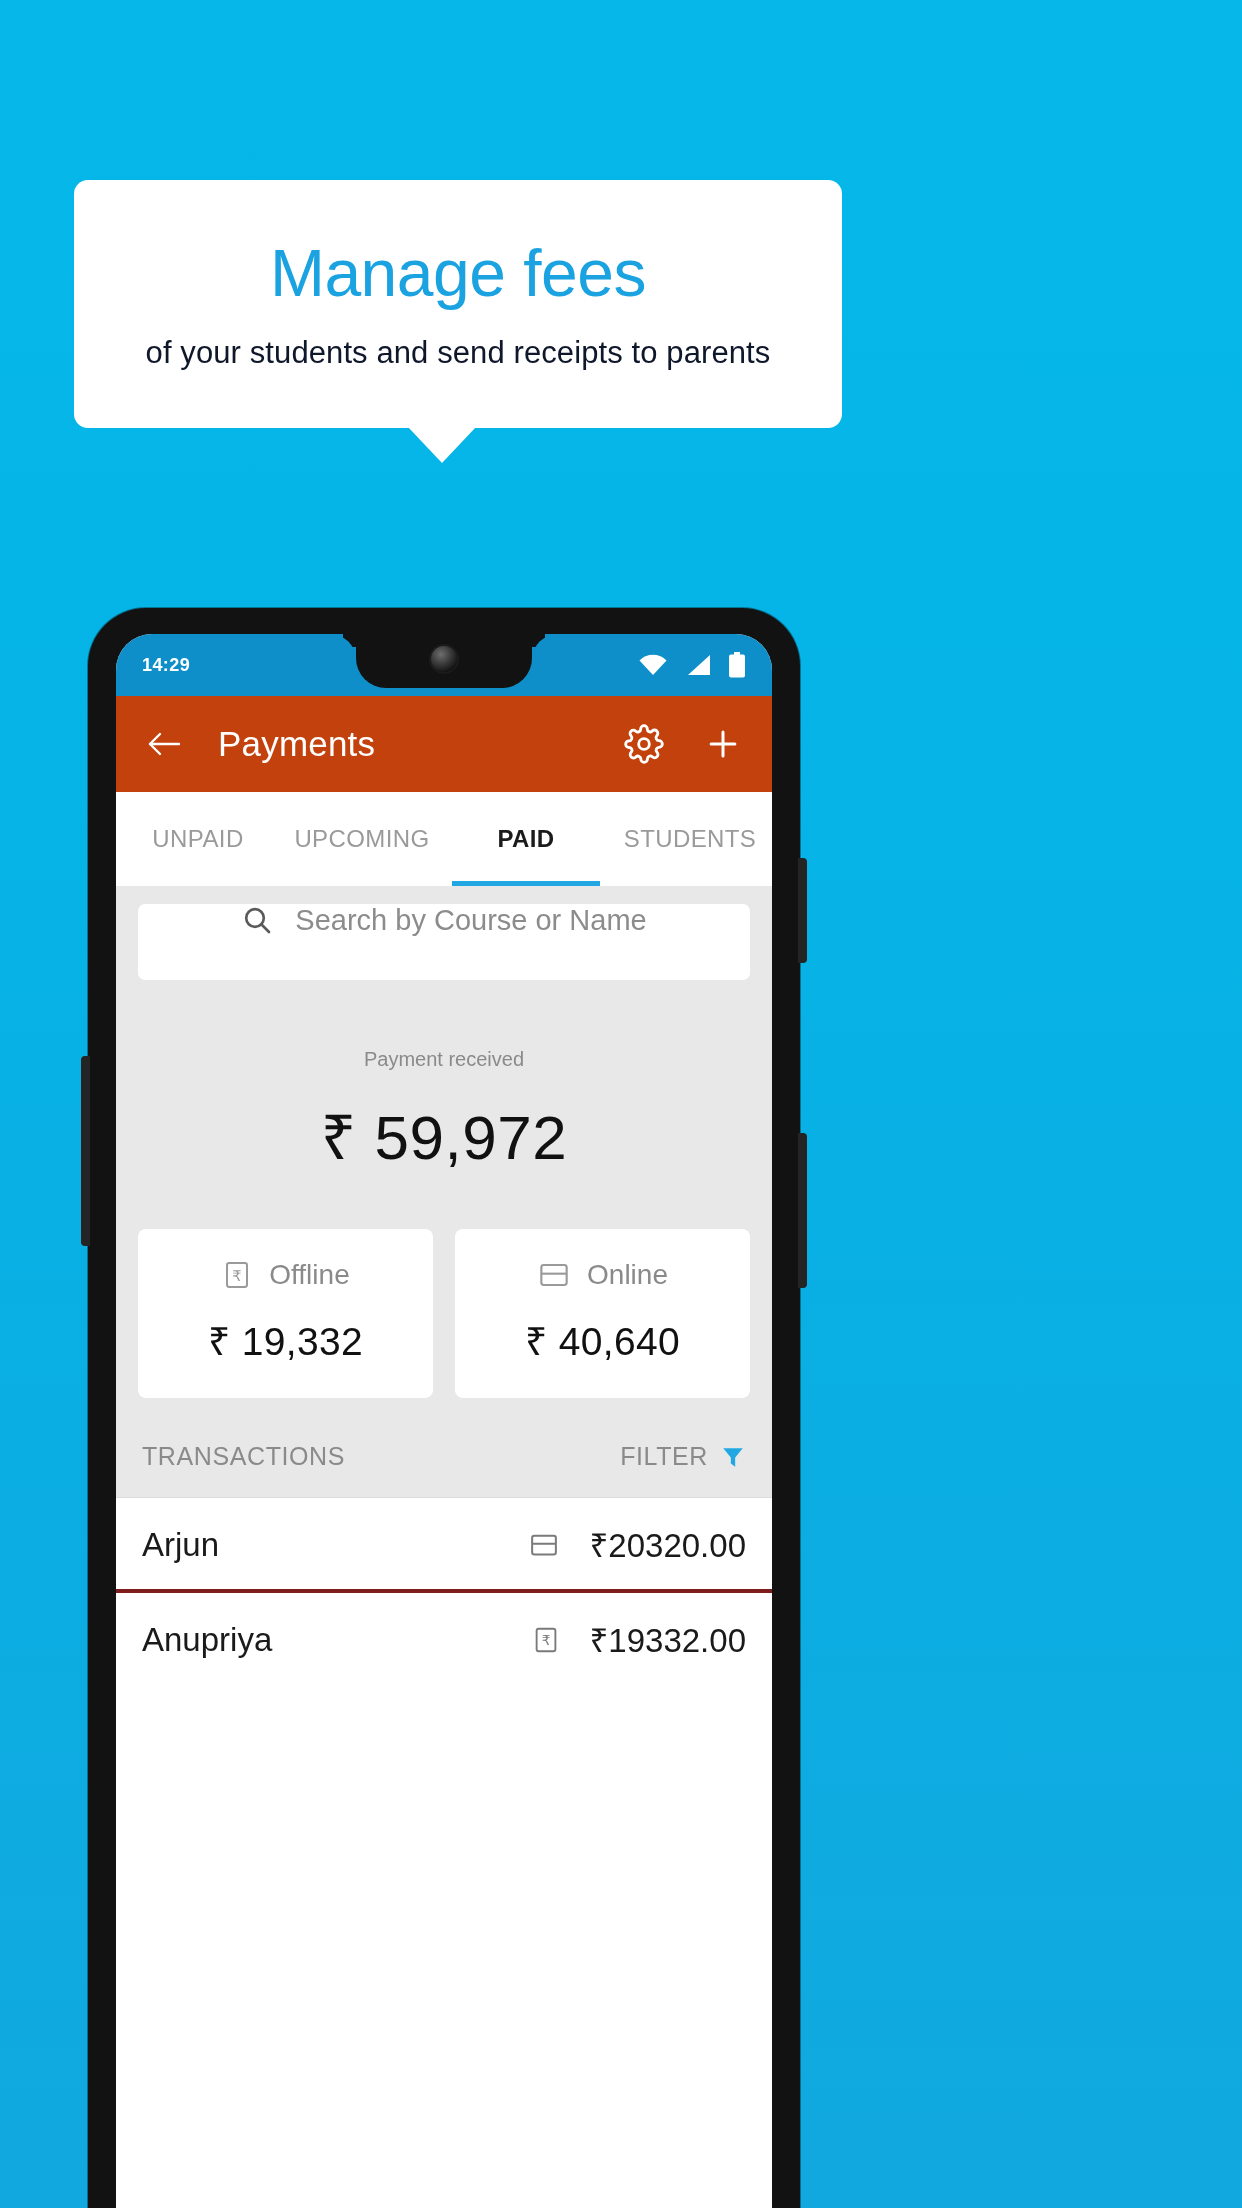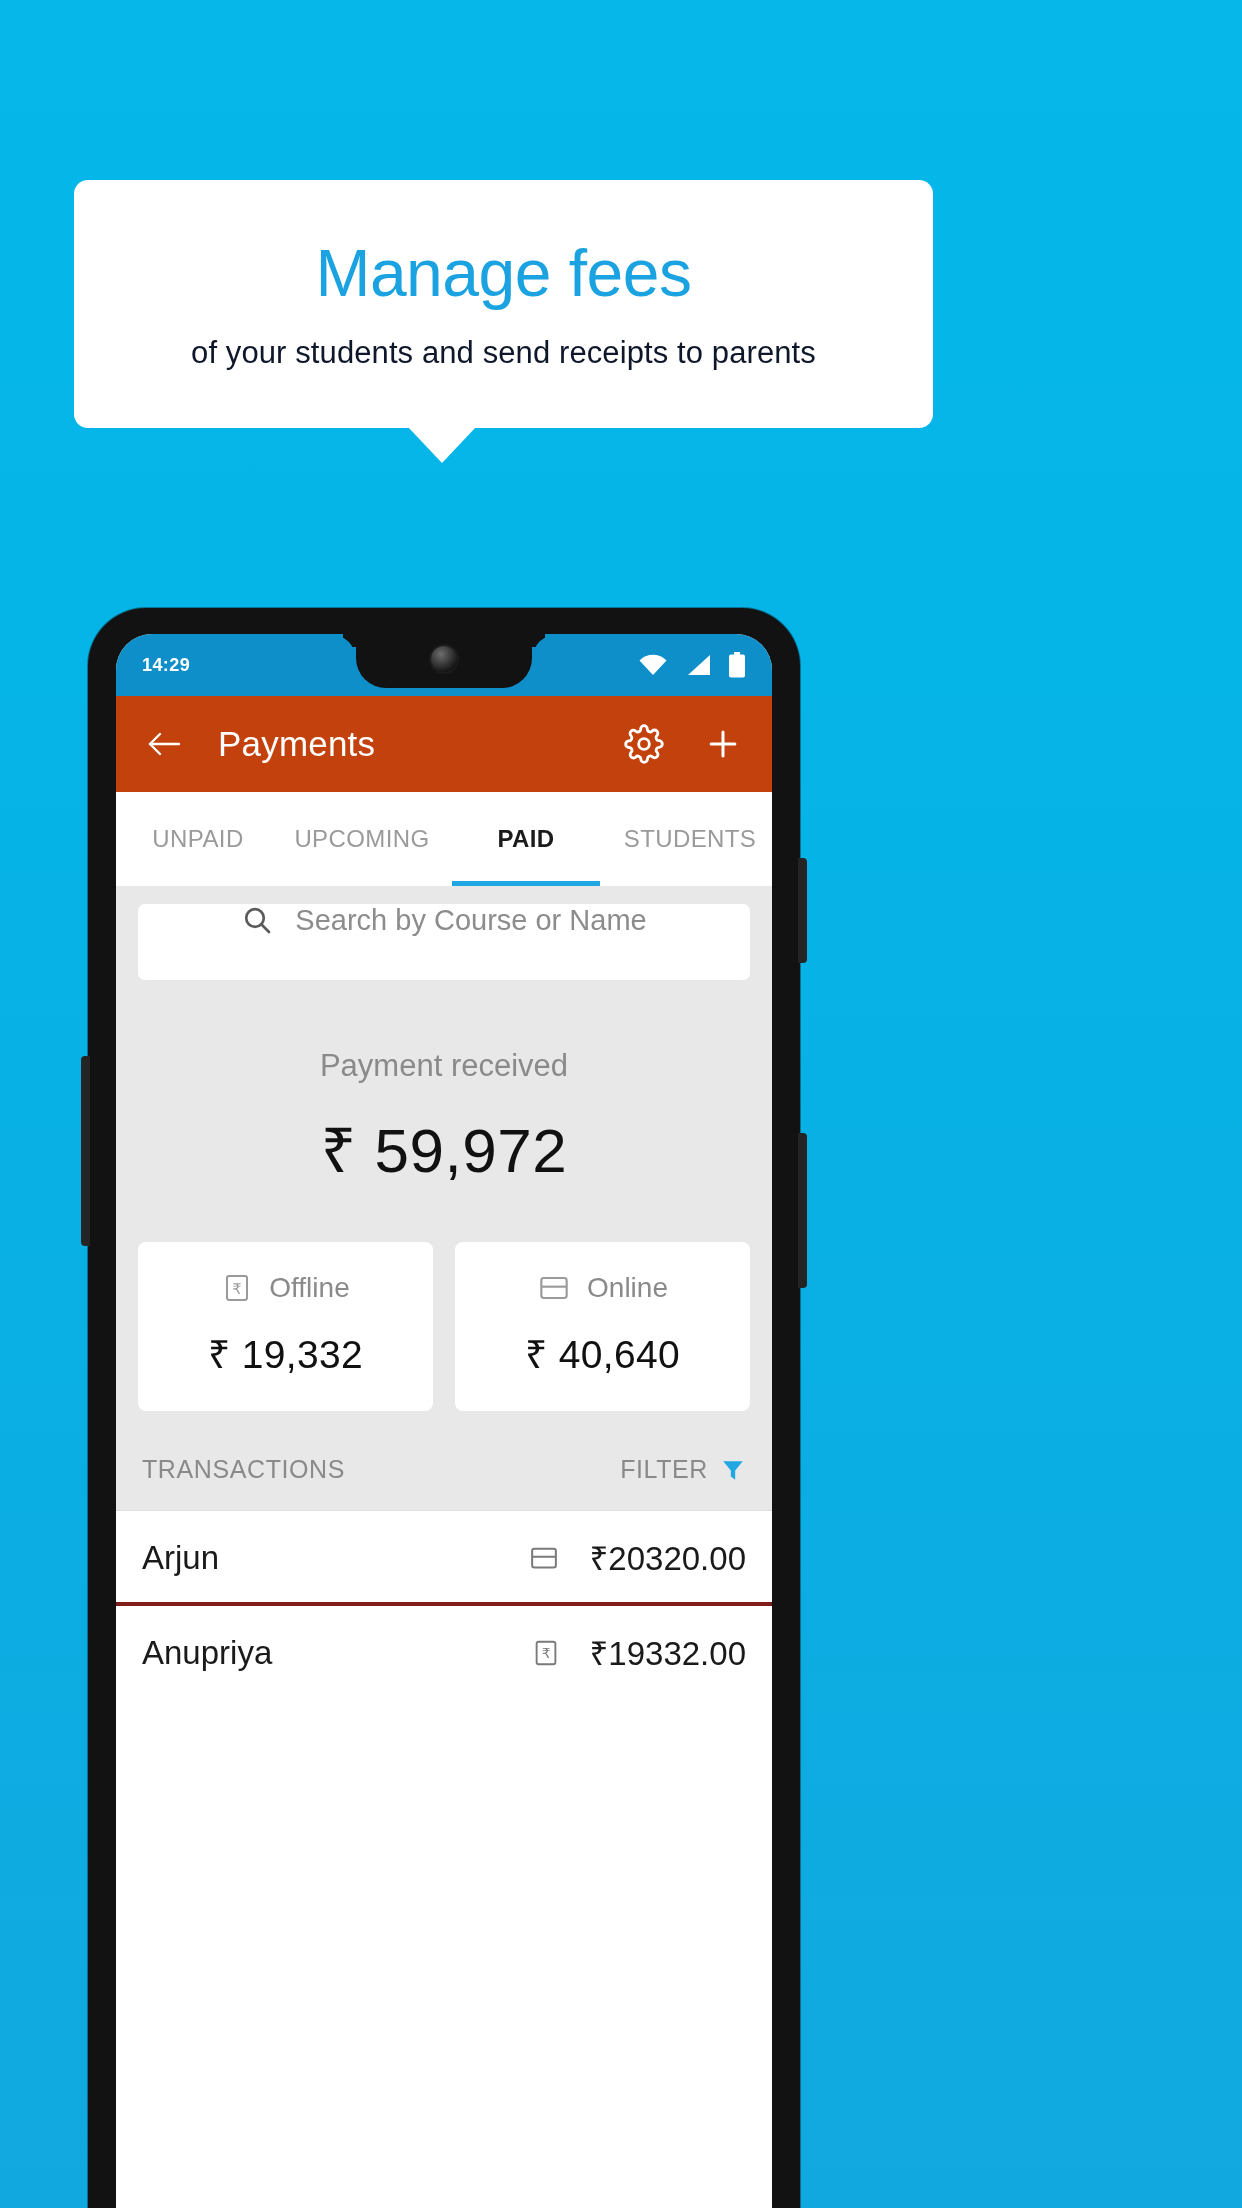--- a/index.html
+++ b/index.html
@@ -15,21 +15,21 @@
   
   .bg {
     position:absolute; inset:0;
     background:linear-gradient(180deg,#05b8e9 0%,#06b4e7 35%,#0bade2 70%,#11a8df 100%);
   }
 
   
   .bubble {
     position:absolute;
     left:74px; top:180px;
-    width:859px; height:248px;
+    width:768px; height:248px;
     background:#ffffff;
     border-radius:14px;
     display:flex; flex-direction:column;
     align-items:center; justify-content:center;
   }
   .bubble-title {
     color:#1aa3e0;
     font-size:66px;
     font-weight:400;
     letter-spacing:-0.5px;
@@ -170,21 +170,21 @@
     height:76px; background:#ffffff; border-radius:7px;
     display:flex; align-items:flex-start; justify-content:center;
     gap:22px;
   }
   .search-placeholder { color:#8c8c8c; font-size:29px; }
 
   .summary {
     text-align:center;
     padding:68px 0 8px 0;
   }
-  .summary-label { color:#8a8a8a; font-size:31px; }
+  .summary-label { color:#8a8a8a; font-size:20px; }
   .summary-amount {
     color:#111111; font-size:62px; font-weight:400;
     margin-top:22px; letter-spacing:.5px;
   }
 
   .split {
     display:flex; gap:22px;
     padding:44px 22px 0 22px;
   }
   .split-card {

